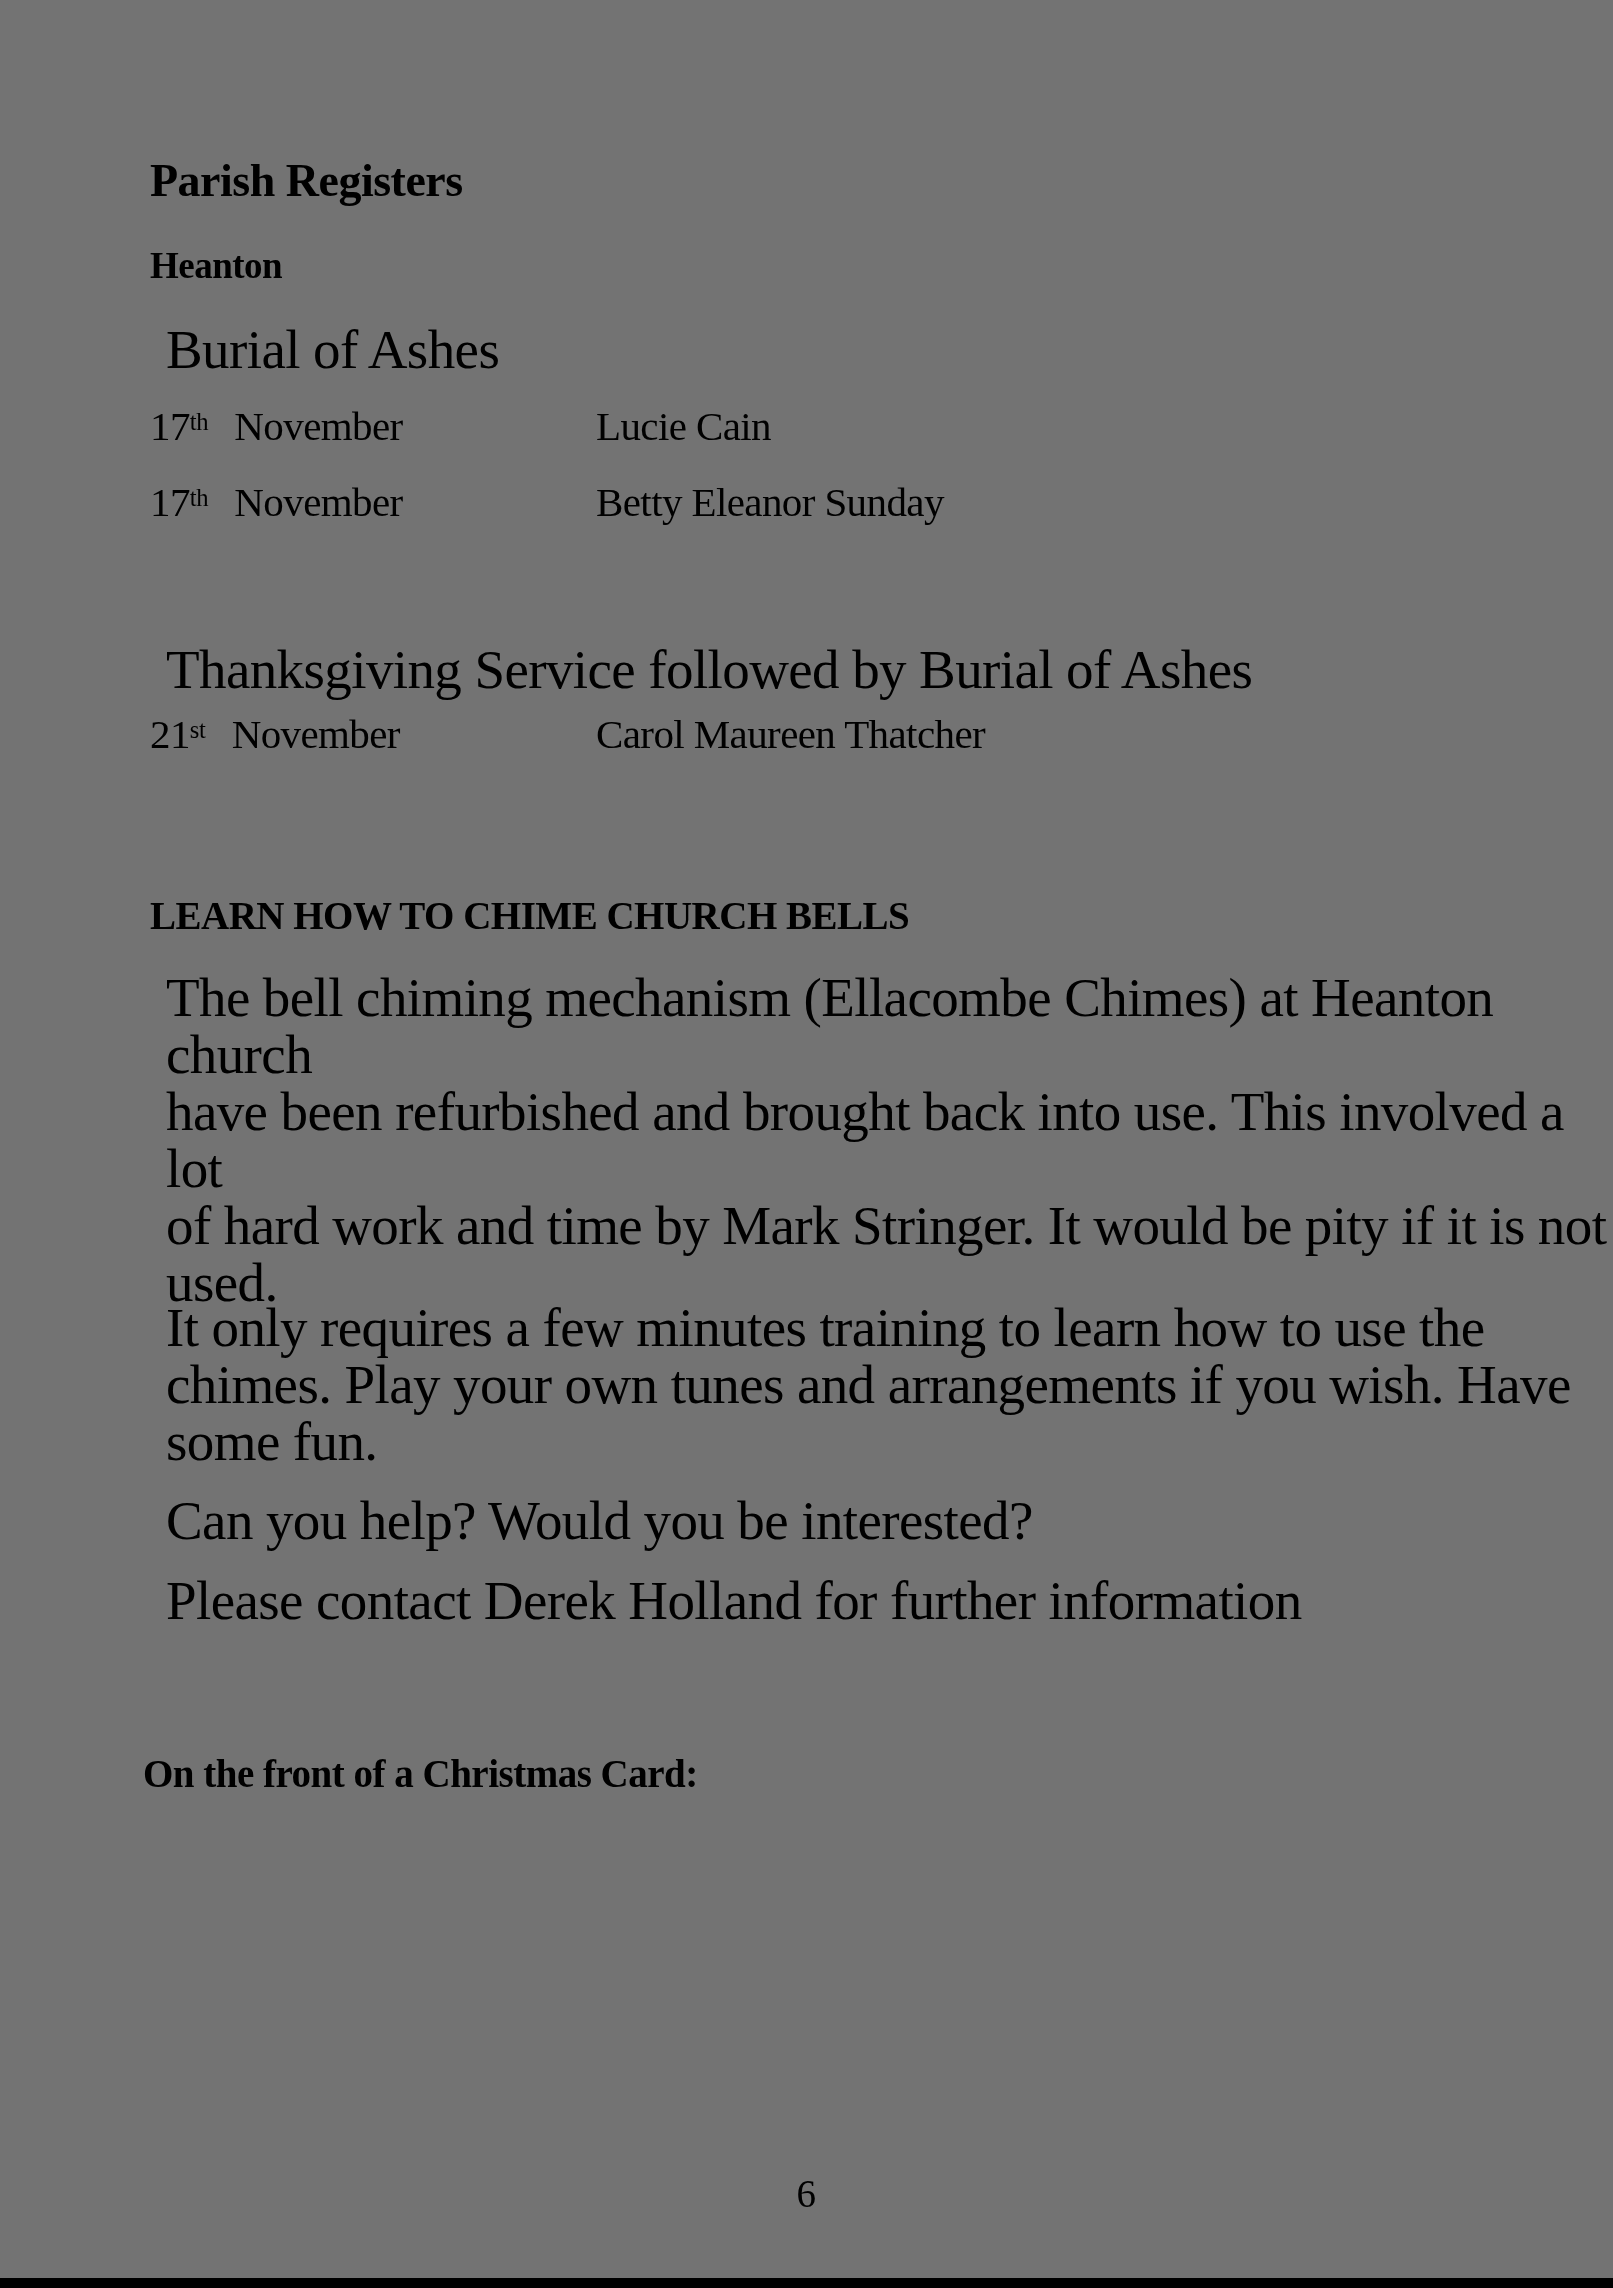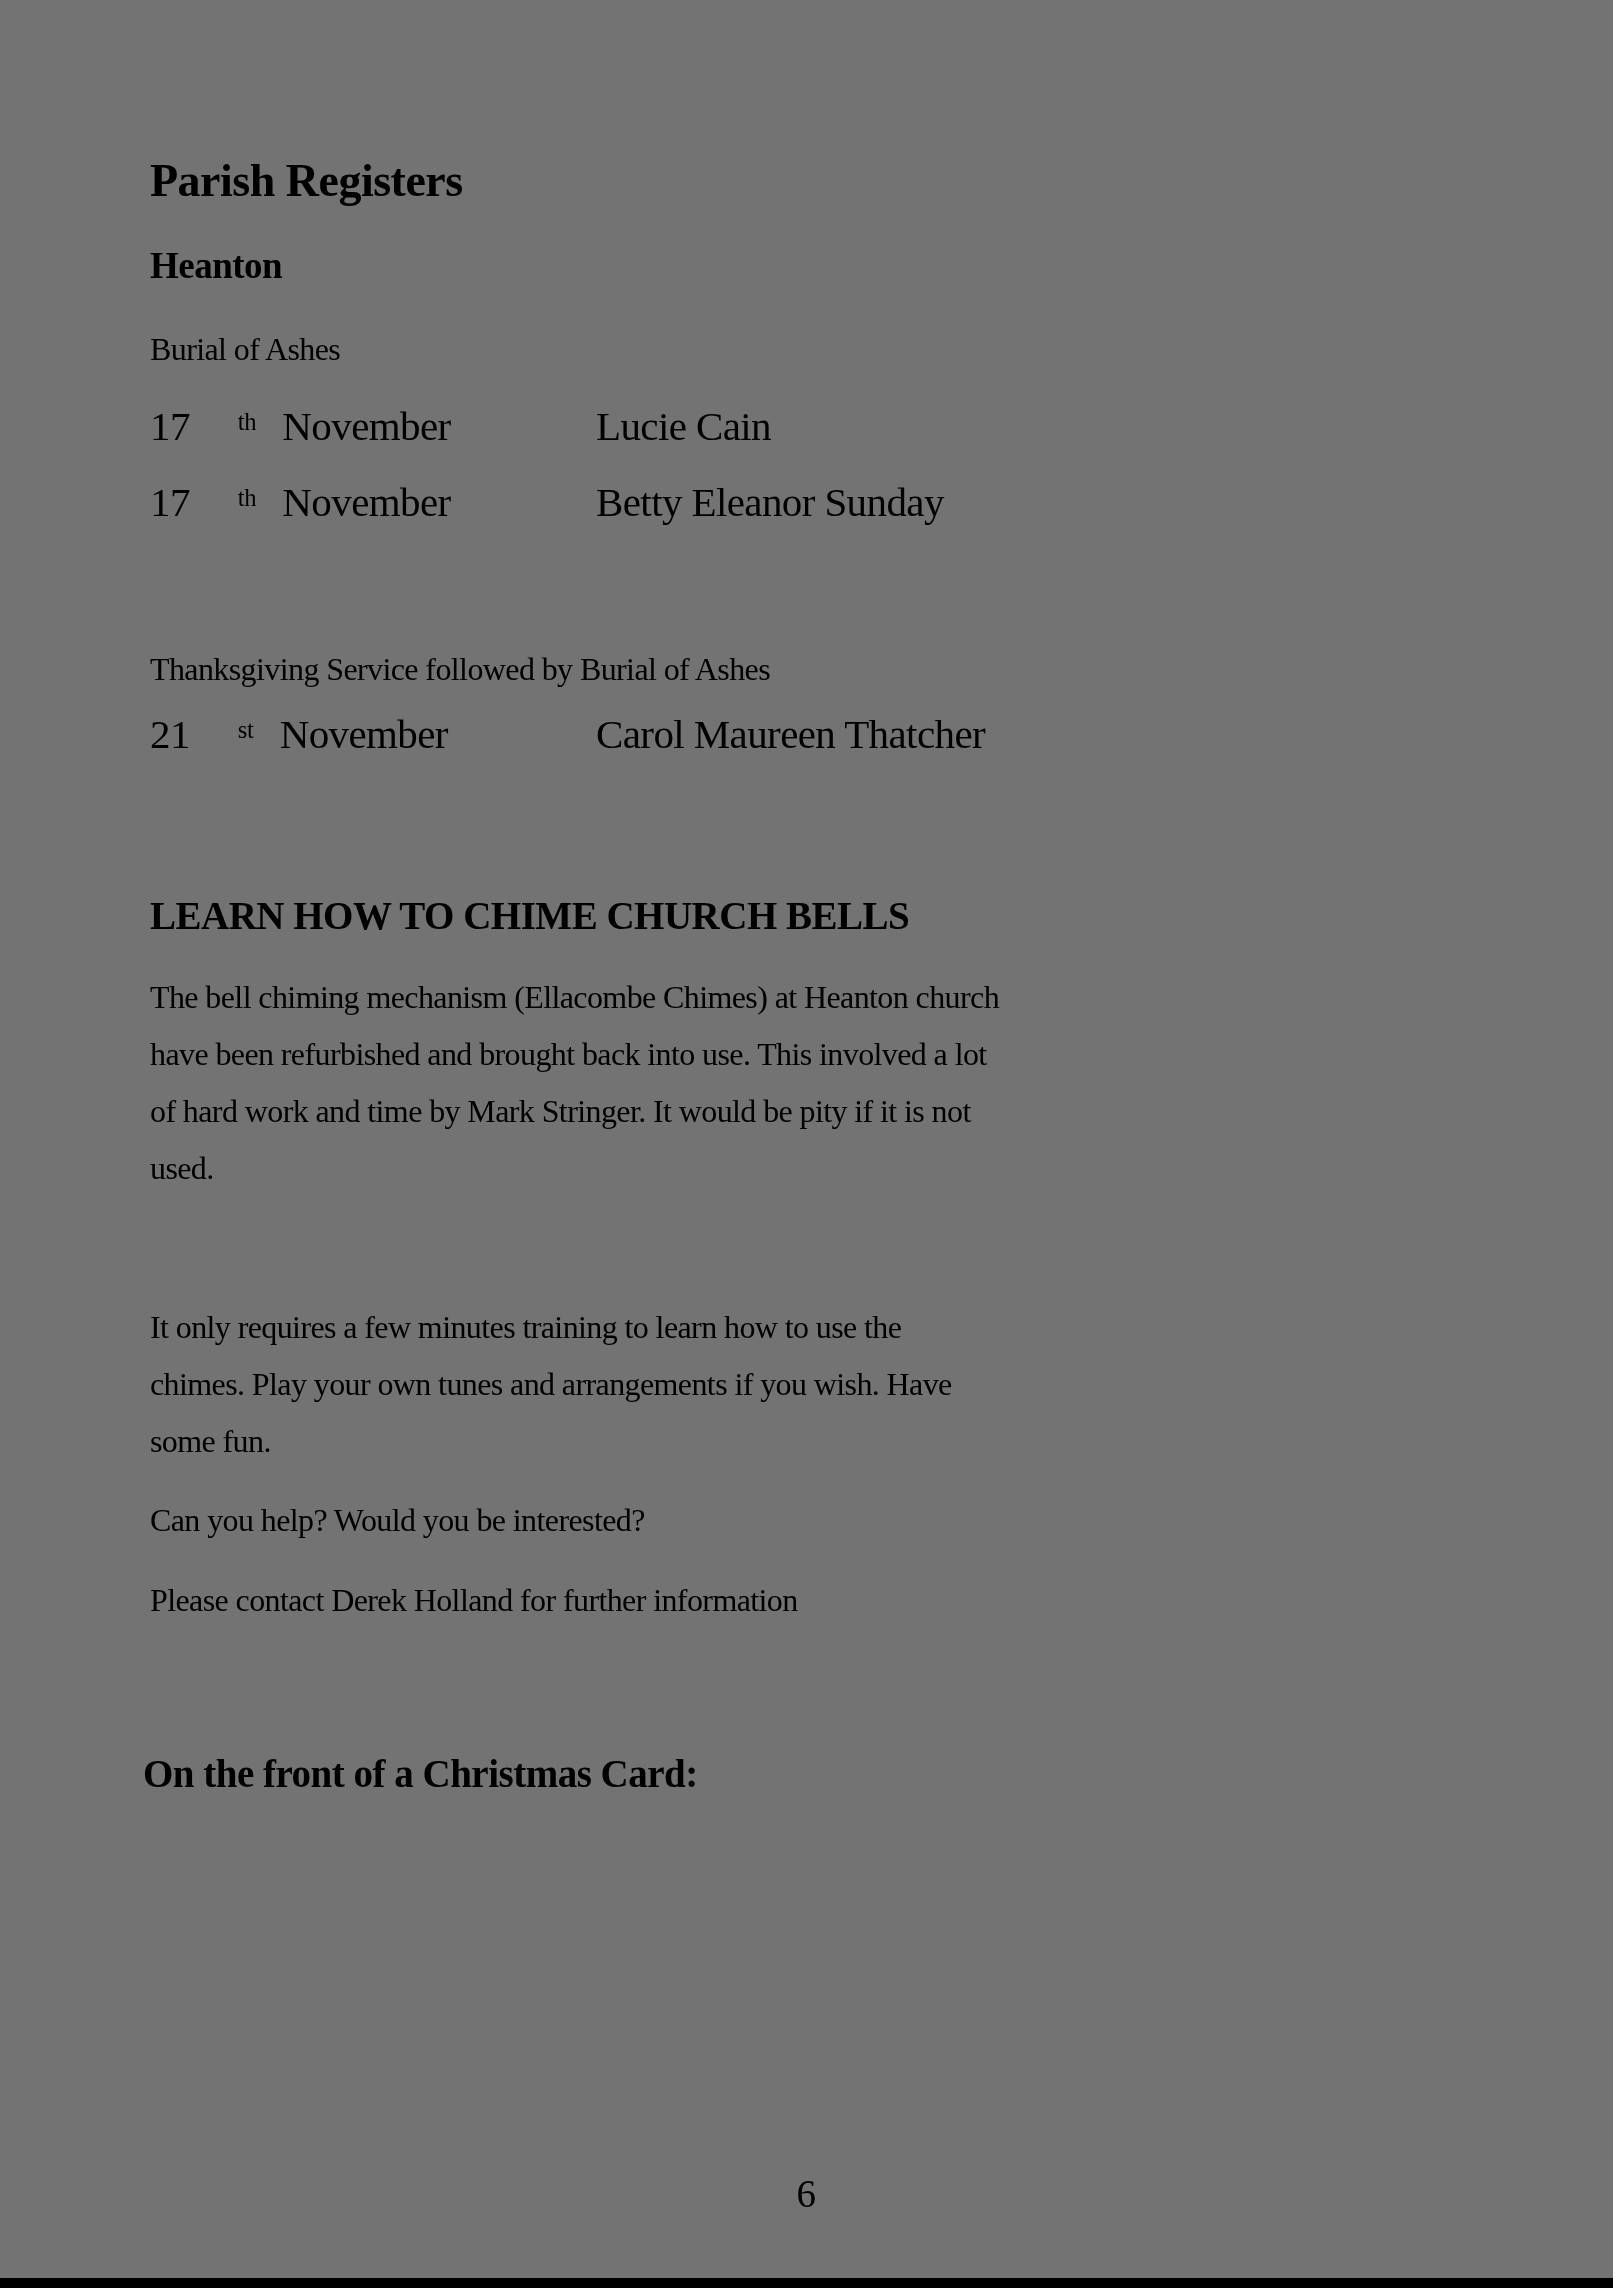--- a/index.html
+++ b/index.html
@@ -21,40 +21,40 @@
     white-space:pre;
   }
   .sub-title{
     font-size:37px;
     font-weight:bold;
     letter-spacing:-0.5px;
     line-height:1.2;
     white-space:pre;
   }
   .body-text{
-    font-size:32px;
+    font-size:55px;
     font-weight:normal;
     letter-spacing:-0.6px;
     line-height:57px;
     white-space:pre-line;
+    margin-left:16px;
   }
   .reg-row{
     font-size:41px;
     letter-spacing:-0.6px;
     line-height:1.25;
     white-space:nowrap;
   }
   .reg-date{display:inline-block;width:446px;}
   .reg-date sup{
     font-size:0.6em;
     vertical-align:baseline;
     position:relative;
     top:-0.42em;
     letter-spacing:-0.3px;
-    margin-left:48px;
   }
   .reg-month{margin-left:26px;}
   .section-heading{
     font-size:39px;
     font-weight:bold;
     letter-spacing:-0.5px;
     line-height:1.2;
     width:1312px;
     text-align:left;
     white-space:pre;

